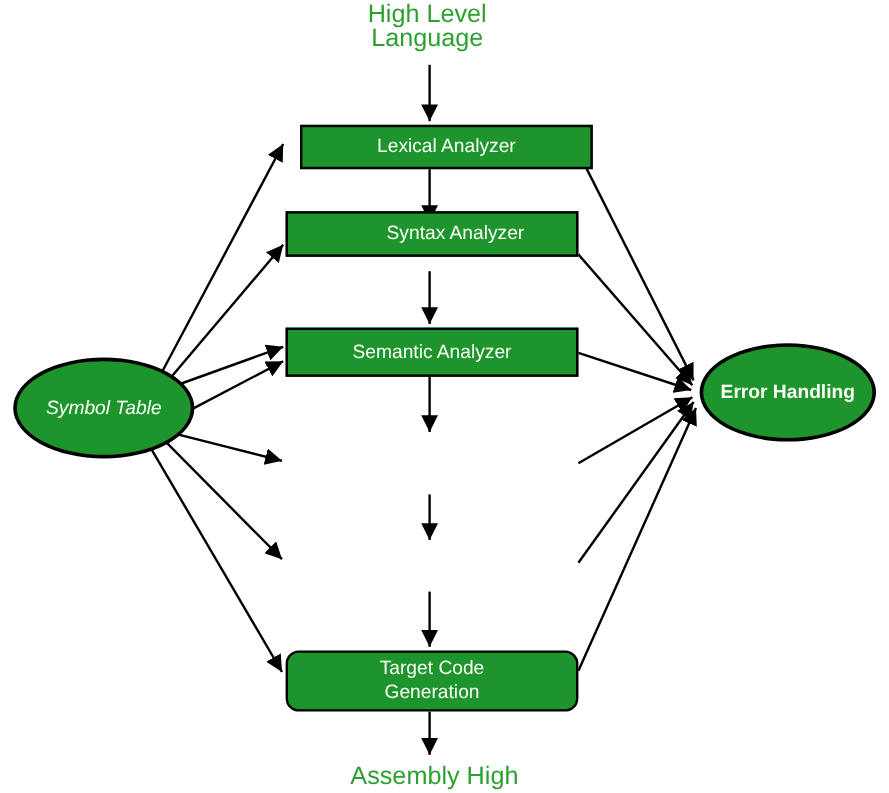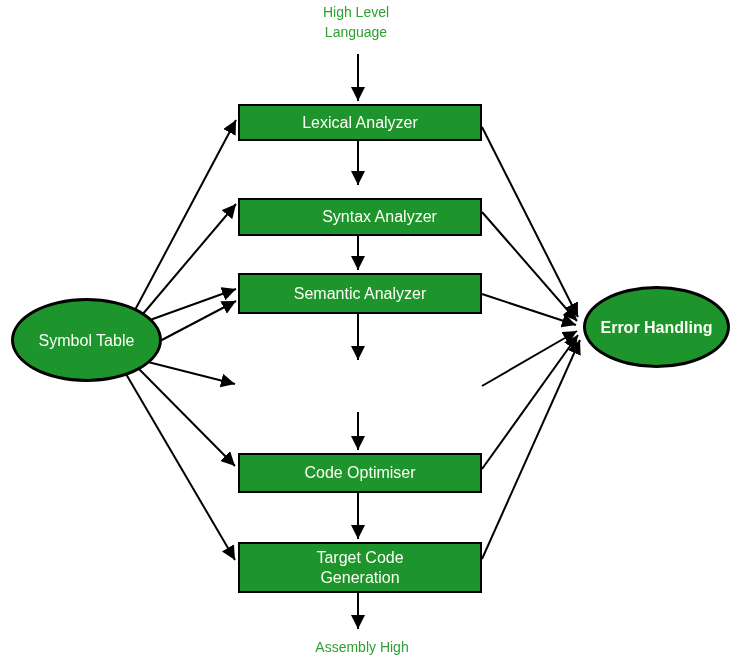--- a/index.html
+++ b/index.html
@@ -33,21 +33,21 @@
     border-radius:50%;
     color:#fcfff5;
     display:flex;align-items:center;justify-content:center;
     text-align:center;
     font-size:16px;line-height:19px;
     z-index:1;
   }
   .io-label{
     position:absolute;
     color:#2da032;
-    font-size:14px;line-height:20px;
+    font-size:21px;line-height:20px;
     text-align:center;
     white-space:pre-line;
     z-index:1;
   }
 </style>
 </head>
 <body>
 
 <div class="stage">
 
@@ -80,29 +80,28 @@
     <line x1="482" y1="386" x2="577" y2="331" marker-end="url(#arrow)"></line>
     <line x1="482" y1="469" x2="578" y2="335" marker-end="url(#arrow)"></line>
     <line x1="482" y1="559" x2="580" y2="340" marker-end="url(#arrow)"></line>
   </svg>
 
   <div class="io-label" style="left:256px;top:2px;width:200px;">High Level
 Language</div>
 
   <div class="io-label" style="left:262px;top:637px;width:200px;">Assembly High</div>
 
-  <div class="node-box" style="top:104px;height:37px;">Lexical Analyzer</div>
+  <div class="node-box" style="top:104px;height:37px;margin-left:12px;">Lexical Analyzer</div>
 
-  <div class="node-box" style="top:198px;height:38px;padding-left:39px;">Syntax Analyzer</div>
+  <div class="node-box" style="top:176px;height:38px;padding-left:39px;">Syntax Analyzer</div>
 
   <div class="node-box" style="top:273px;height:41px;">Semantic Analyzer</div>
 
 
-  <div class="node-box" style="top:453px;height:40px;">Code Optimiser</div>
 
-  <div class="node-box" style="top:542px;height:51px;">Target Code
+  <div class="node-box" style="top:542px;height:51px;border-radius:11px;">Target Code
 Generation</div>
 
-  <div class="node-ellipse" style="left:11px;top:298px;width:151px;height:84px;">Symbol Table</div>
+  <div class="node-ellipse" style="left:11px;top:298px;width:151px;height:84px;font-style:italic;">Symbol Table</div>
 
   <div class="node-ellipse" style="left:583px;top:286px;width:147px;height:82px;font-weight:bold;">Error Handling</div>
 
 </div>
 
 </body></html>

